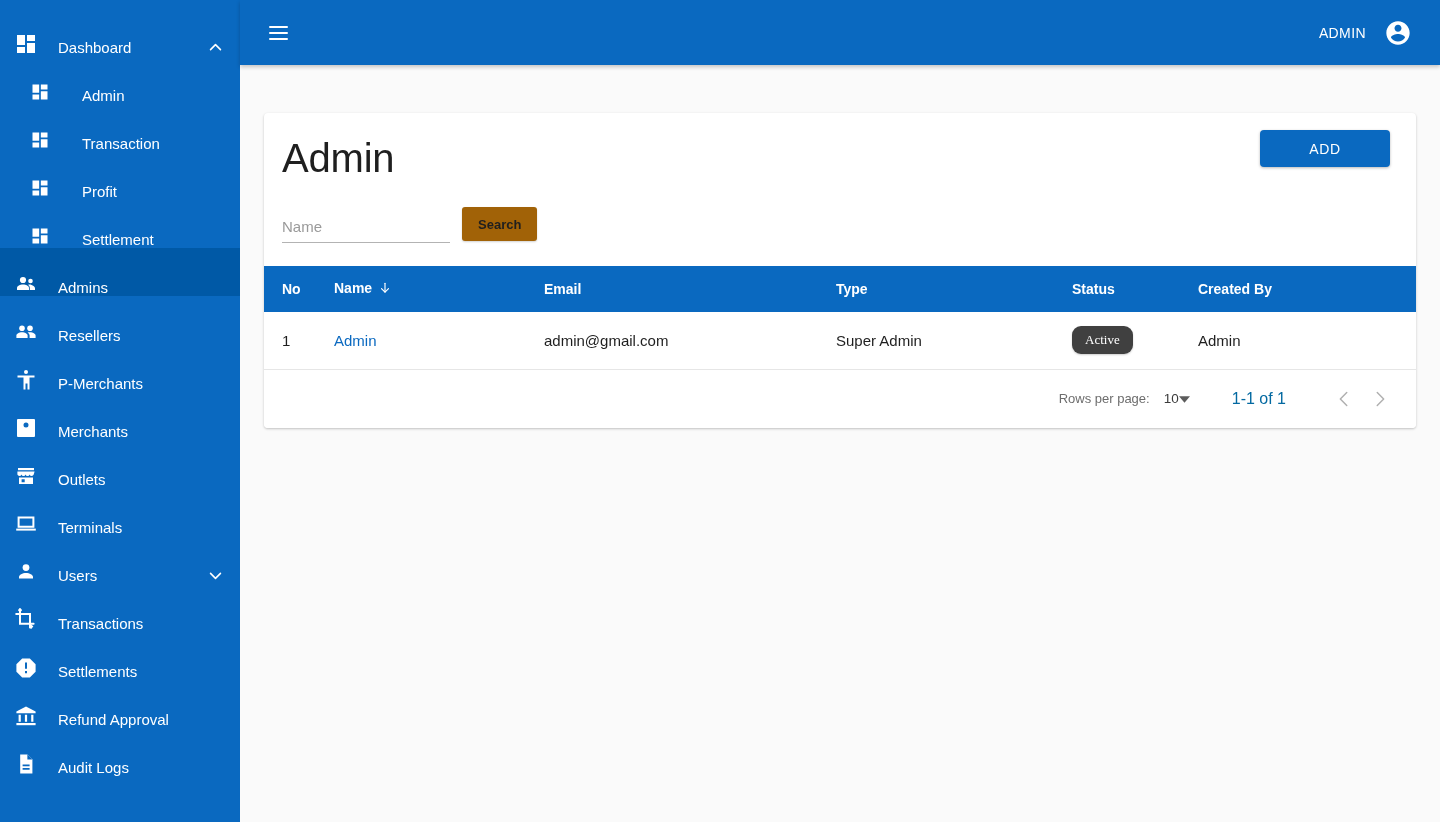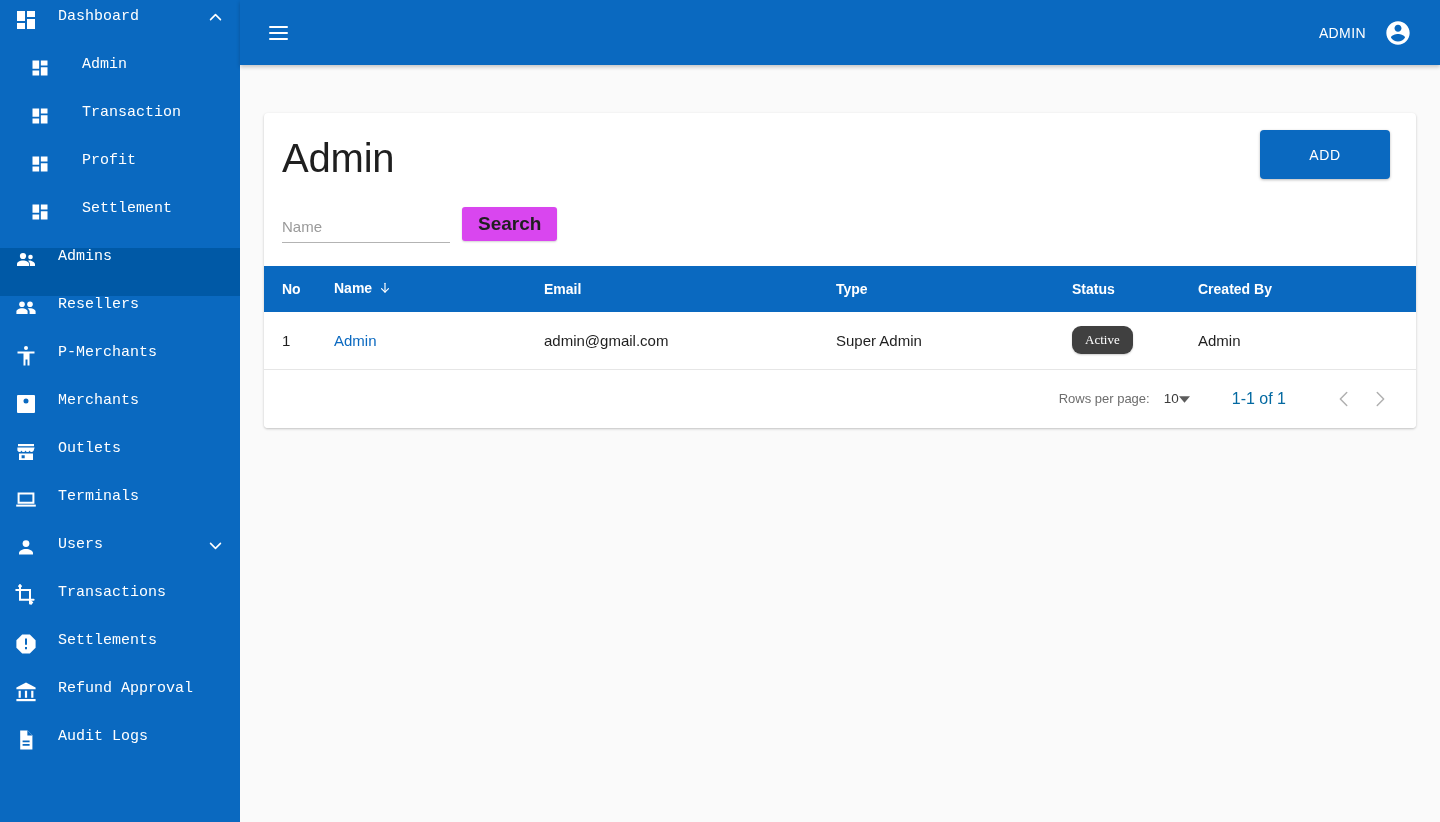--- a/index.html
+++ b/index.html
@@ -24,27 +24,26 @@
   .brand {
     height: 65px;
     display: flex; align-items: center; justify-content: center;
     color: #ffffff;
     font-size: 31px;
     letter-spacing: .2px;
     border-bottom: 1px solid rgba(255,255,255,0.13);
   }
   .nav { padding-top: 8px; }
   .nav-item {
-    display: flex; align-items: flex-start;
+    display: flex; align-items: flex-end;
     height: 48px;
     padding: 0 16px 0 14px;
     color: #ffffff;
     cursor: pointer;
     position: relative;
-    font-family: Liberation Mono, monospace;
   }
   .nav-item.sub { padding-left: 30px; }
   .nav-item.active { background: #0059a6; }
   .nav-icon {
     width: 30px; min-width: 30px; height: 24px;
     display: flex; align-items: center; justify-content: flex-start;
   }
   .nav-item.sub .nav-icon { width: 28px; min-width: 28px; }
   .nav-label {
     font-size: 15px;
@@ -112,21 +111,21 @@
   .page-title {
     font-size: 40px;
     color: #1f1f1f;
     font-weight: 400;
     line-height: 50px;
     margin: 0 0 4px 0;
     letter-spacing: -.2px;
   }
   .add-btn {
     position: absolute; right: 26px; top: 17px;
-    width: 130px; height: 49px;
+    width: 130px; height: 37px;
     background: #0a69c0;
     color: #fff;
     border: none; border-radius: 4px;
     font-size: 14px; letter-spacing: .7px;
     font-family: inherit;
     cursor: pointer;
     box-shadow: 0 1px 3px rgba(0,0,0,.28);
   }
   .search-row {
     display: flex; align-items: flex-end;
@@ -140,25 +139,25 @@
     font-size: 15px;
     font-family: inherit;
     padding: 0 0 7px 0;
     color: #1f1f1f;
     outline: none;
   }
   .search-field::placeholder { color: #9a9a9a; }
   .search-btn {
     margin-left: 12px;
     margin-bottom: 2px;
-    background: #d946ef;
+    background: #a16207;
     border: none; border-radius: 3px;
     height: 34px;
     padding: 0 16px;
-    font-size: 19px;
+    font-size: 13px;
     font-weight: bold;
     color: #1f1f1f;
     font-family: inherit;
     cursor: pointer;
     box-shadow: 0 1px 2px rgba(0,0,0,.18);
   }
 
   
   table.data { width: 100%; border-collapse: collapse; table-layout: fixed; }
   table.data thead tr { background: #0a69c0; height: 46px; }

